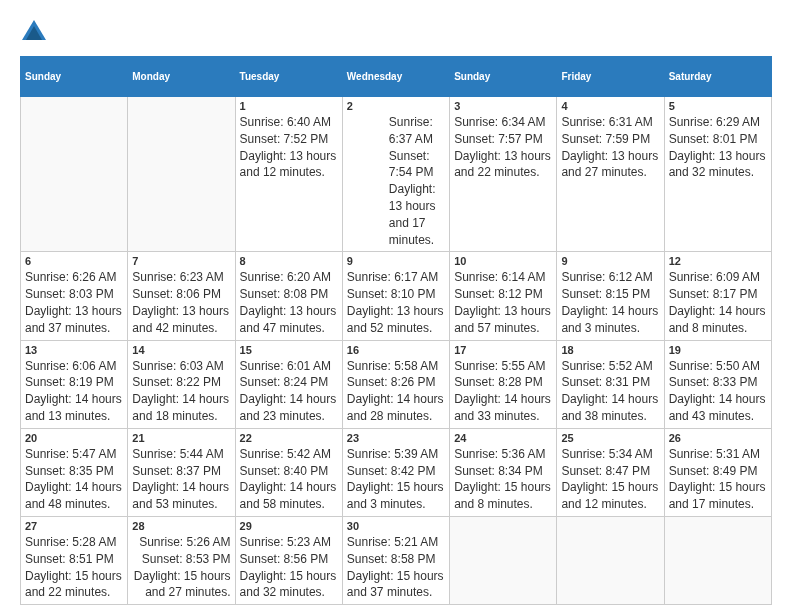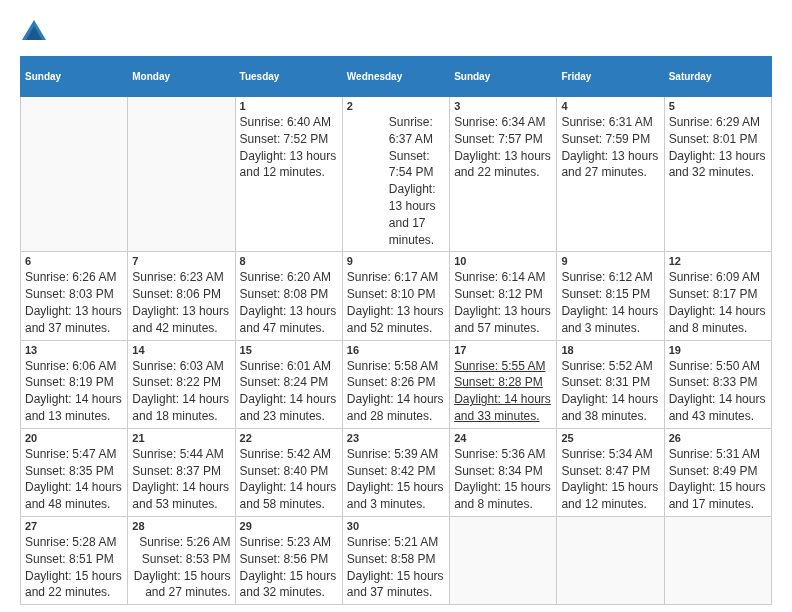--- a/index.html
+++ b/index.html
@@ -229,21 +229,21 @@
 Daylight: 14 hours and 23 minutes.</div>
           </td>
           <td>
             <span class="day-number">16</span>
             <div class="day-info" style="white-space: pre-line;">Sunrise: 5:58 AM
 Sunset: 8:26 PM
 Daylight: 14 hours and 28 minutes.</div>
           </td>
           <td>
             <span class="day-number">17</span>
-            <div class="day-info" style="white-space: pre-line; text-decoration: underline;">Sunrise: 5:55 AM
+            <div class="day-info" style="white-space: pre-line;">Sunrise: 5:55 AM
 Sunset: 8:28 PM
 Daylight: 14 hours and 33 minutes.</div>
           </td>
           <td>
             <span class="day-number">18</span>
             <div class="day-info" style="white-space: pre-line;">Sunrise: 5:52 AM
 Sunset: 8:31 PM
 Daylight: 14 hours and 38 minutes.</div>
           </td>
           <td>

